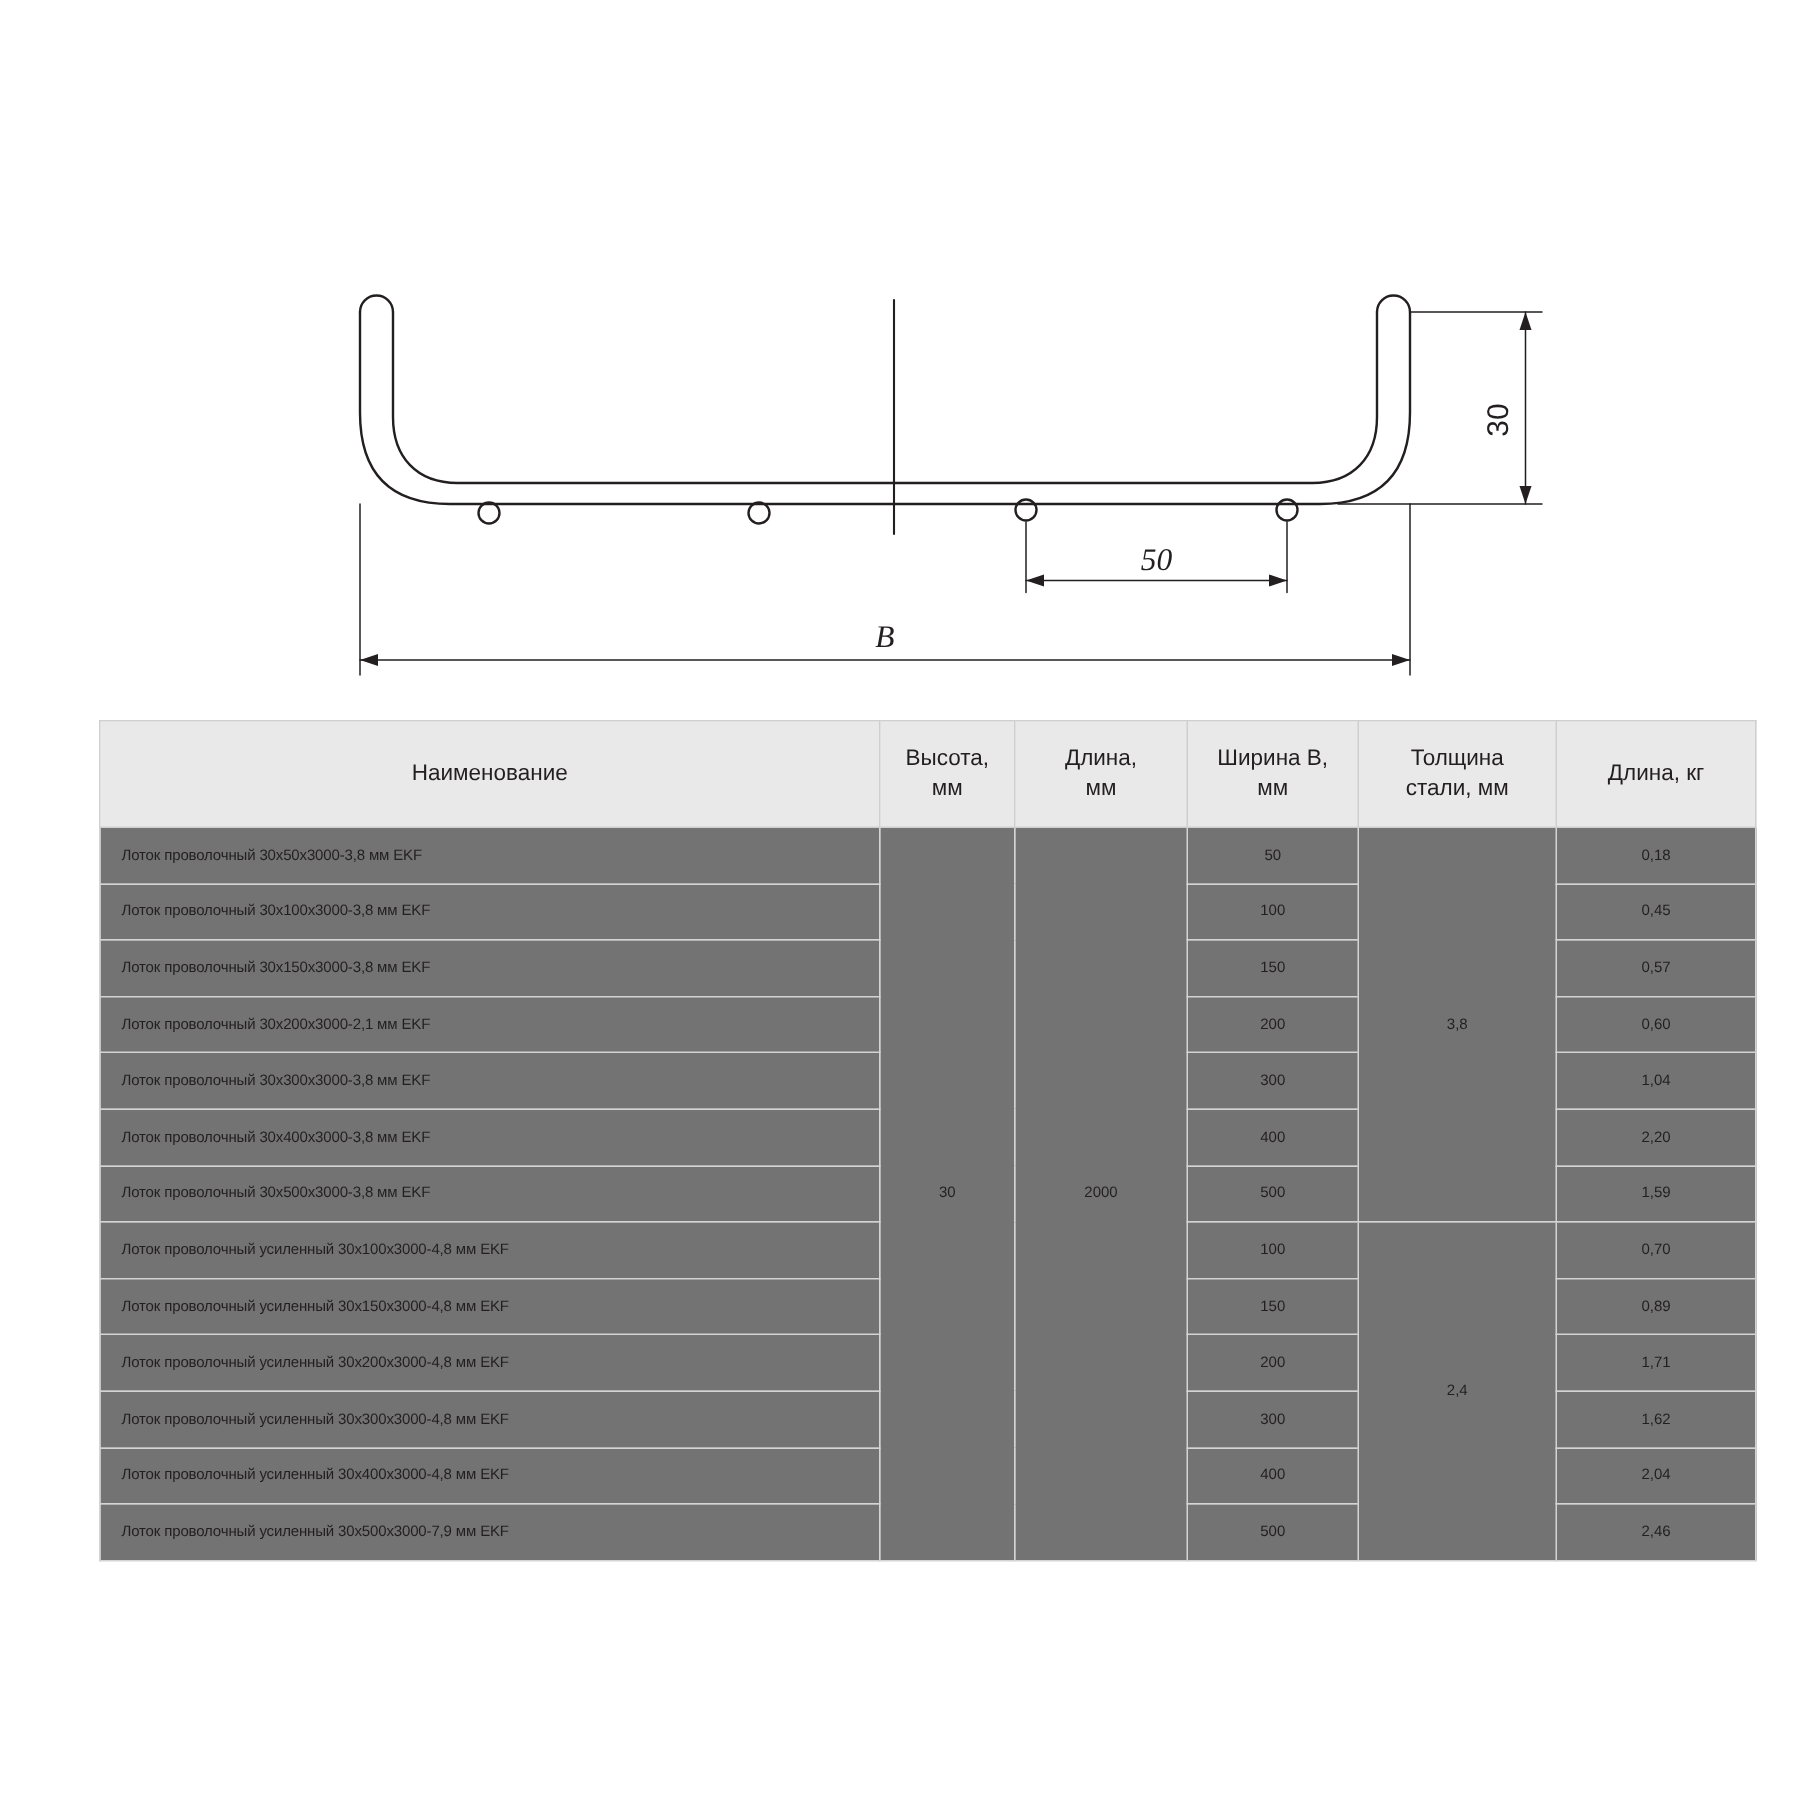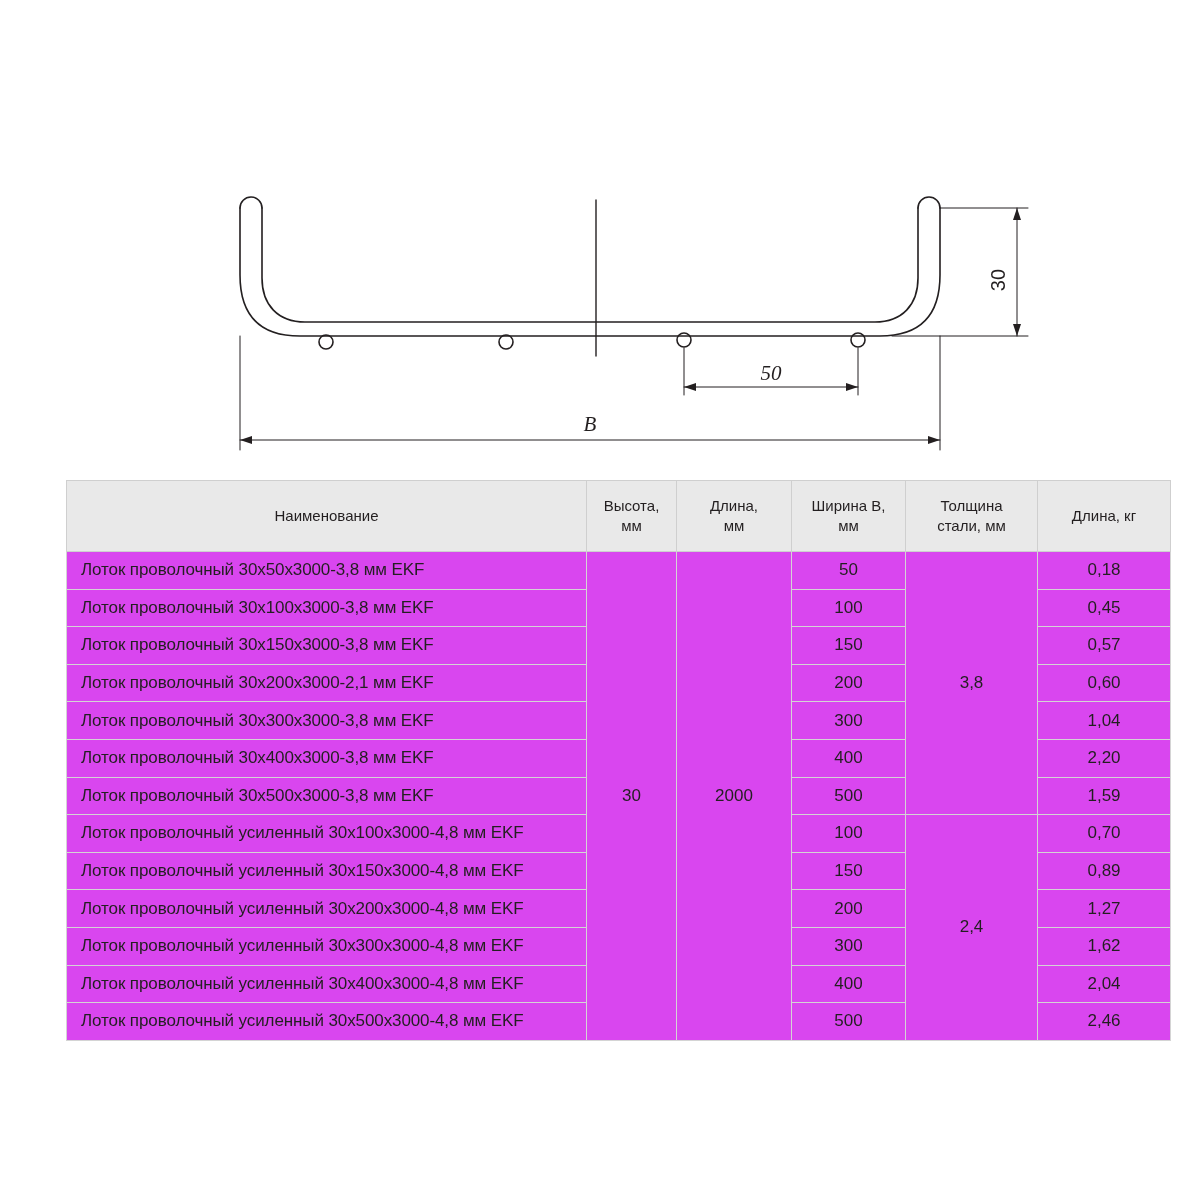--- a/index.html
+++ b/index.html
@@ -53,24 +53,24 @@
     margin-left: 18px;
   }
   table.spec {
     border-collapse: collapse;
     width: 1104px;
     table-layout: fixed;
   }
   table.spec th,
   table.spec td {
     border: 1px solid #d4d4d4;
-    font-size: 17px;
+    font-size: 10px;
     font-weight: normal;
     color: #231f20;
-    background: #d946ef;
+    background: #737373;
   }
   table.spec thead th {
     background: #e9e9e9;
     text-align: center;
     vertical-align: middle;
     height: 68px;
     line-height: 1.35;
     font-size: 15px;
     border-color: #cfcfcf;
   }
@@ -227,34 +227,34 @@
           <td class="center">0,70</td>
         </tr>
         <tr>
           <td class="name">Лоток проволочный усиленный 30х150х3000-4,8 мм EKF</td>
           <td class="center">150</td>
           <td class="center">0,89</td>
         </tr>
         <tr>
           <td class="name">Лоток проволочный усиленный 30х200х3000-4,8 мм EKF</td>
           <td class="center">200</td>
-          <td class="center">1,27</td>
+          <td class="center">1,71</td>
         </tr>
         <tr>
           <td class="name">Лоток проволочный усиленный 30х300х3000-4,8 мм EKF</td>
           <td class="center">300</td>
           <td class="center">1,62</td>
         </tr>
         <tr>
           <td class="name">Лоток проволочный усиленный 30х400х3000-4,8 мм EKF</td>
           <td class="center">400</td>
           <td class="center">2,04</td>
         </tr>
         <tr>
-          <td class="name">Лоток проволочный усиленный 30х500х3000-4,8 мм EKF</td>
+          <td class="name">Лоток проволочный усиленный 30х500х3000-7,9 мм EKF</td>
           <td class="center">500</td>
           <td class="center">2,46</td>
         </tr>
       </tbody>
     </table>
   </div>
 
 </div>
 
 </body></html>

